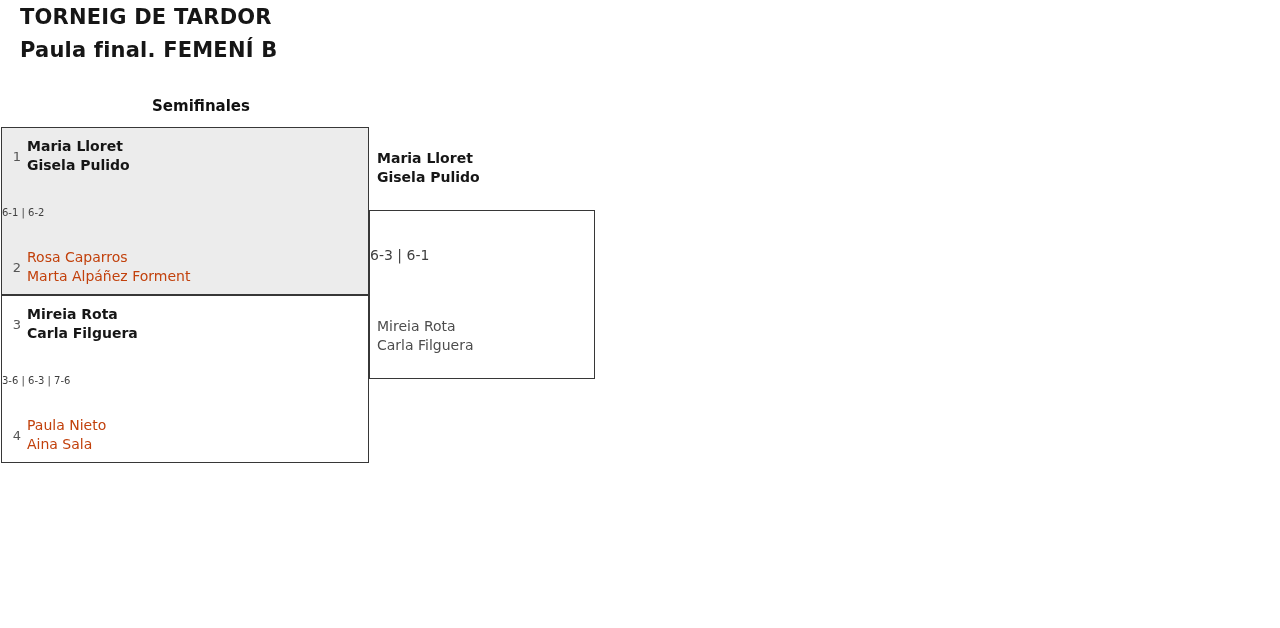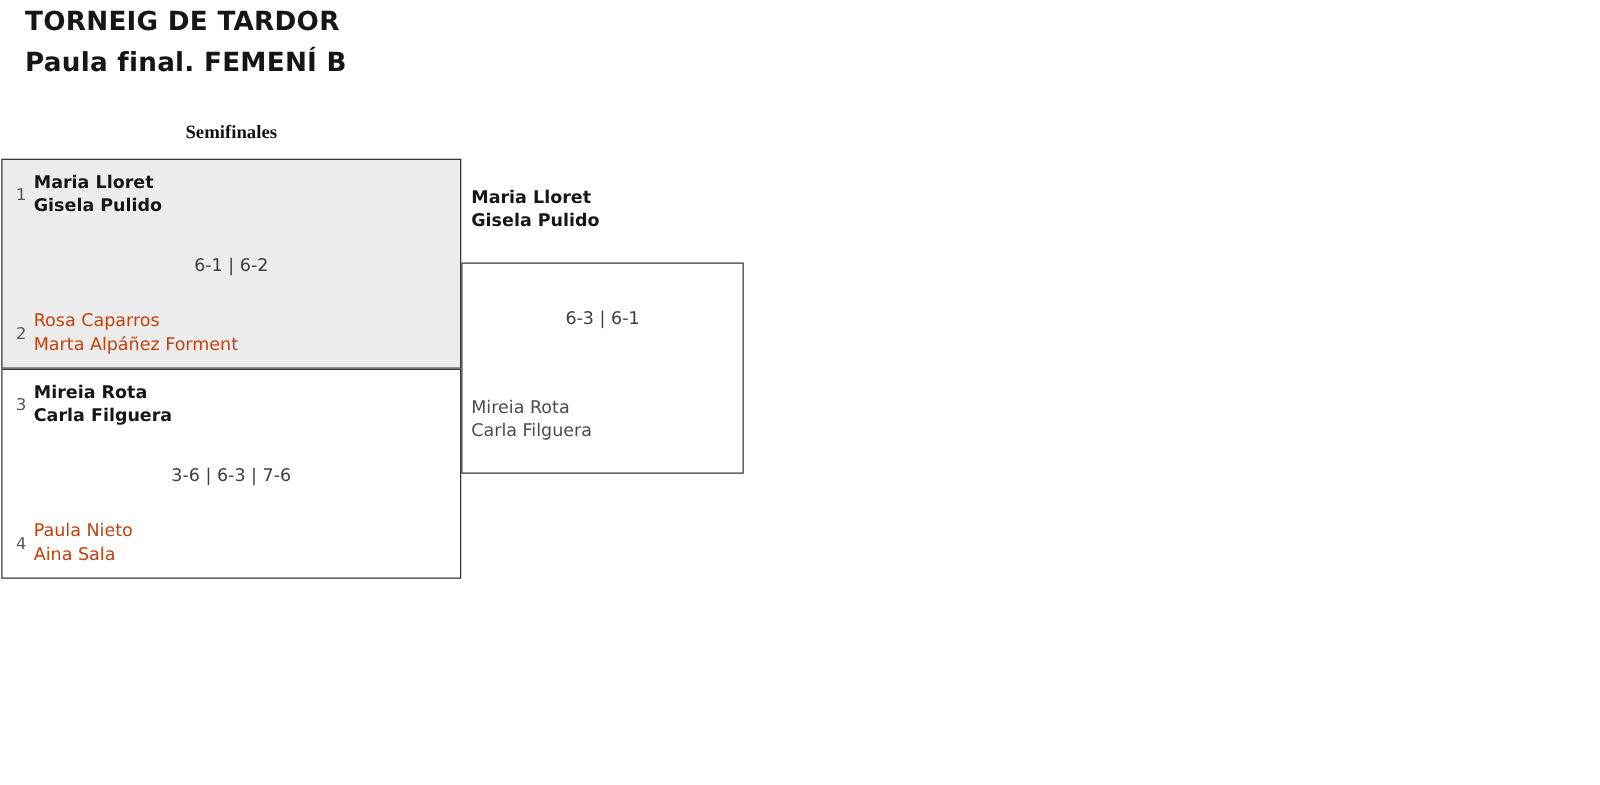--- a/index.html
+++ b/index.html
@@ -35,21 +35,21 @@
   
   .col-header {
     position: absolute;
     top: 97px;
     font-size: 15px;
     font-weight: bold;
     color: #111111;
     text-align: center;
     line-height: 19px;
   }
-  .col-header.semis { left: 1px;   width: 368px; font-family: Liberation Serif, serif; }
+  .col-header.semis { left: 17px;   width: 368px; }
   .col-header.final { left: 369px; width: 226px; }
 
   
   .match {
     position: absolute;
     left: 1px;
     width: 368px;
     height: 168px;
     border: 1px solid #373737;
     box-sizing: border-box;
@@ -70,43 +70,41 @@
   }
   .names { margin-left: 2px; font-size: 14px; line-height: 19px; color: #c2410c; }
   .names.winner { font-weight: bold; color: #161616; }
   .names div { white-space: nowrap; }
 
   .sf-score {
     position: absolute;
     top: 75px;
     left: 0;
     width: 100%;
-    text-align: center;
-    font-size: 14px;
+    font-size: 10px;
     line-height: 20px;
     color: #3f3f3f;
   }
 
   
   .final-box {
     position: absolute;
     left: 369px;
     top: 210px;
     width: 226px;
     height: 169px;
     border: 1px solid #373737;
     box-sizing: border-box;
     background: #ffffff;
   }
   .final-score {
     position: absolute;
     top: 34px;
     left: 0;
     width: 100%;
-    text-align: center;
     font-size: 14px;
     line-height: 20px;
     color: #3f3f3f;
   }
   .finalist {
     position: absolute;
     left: 377px;
     font-size: 14px;
     line-height: 19px;
   }

